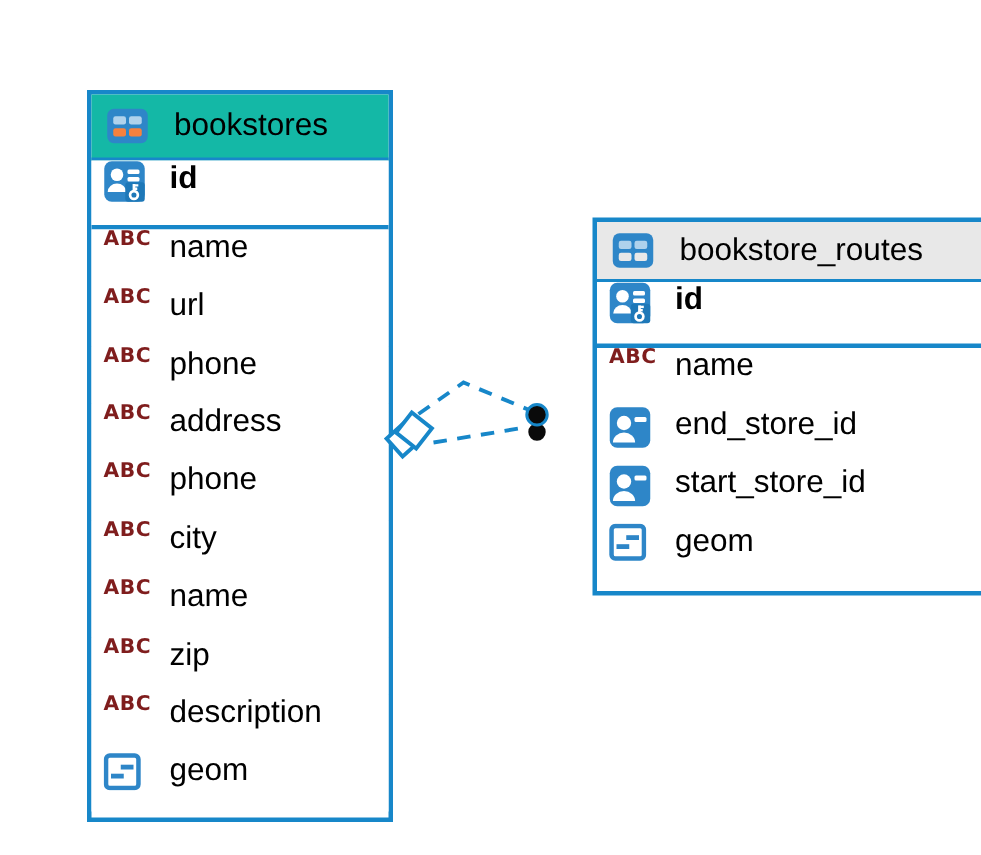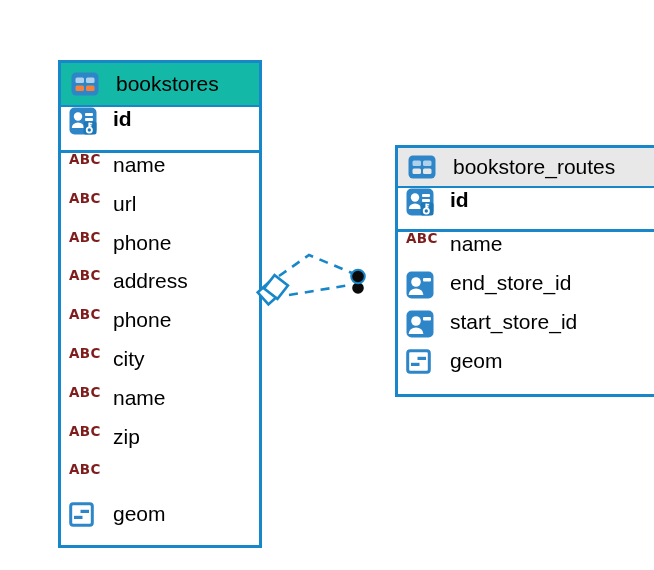--- a/index.html
+++ b/index.html
@@ -121,20 +121,21 @@
         <div class="row">
           <span class="icon-slot">
             <span class="abc">ABC</span>
           </span>
           <span class="col-label">zip</span>
         </div>
         <div class="row">
           <span class="icon-slot">
             <span class="abc">ABC</span>
           </span>
+          <span class="col-label">description</span>
         </div>
         <div class="row">
           <span class="icon-slot">
     <svg width="25" height="25" viewBox="0 0 25 25">
       <rect x="1.7" y="1.7" width="21.6" height="21.6" rx="2.5" fill="#fff" stroke="#2E86C8" stroke-width="3"></rect>
       <rect x="11.5" y="7.8" width="8.5" height="3.2" fill="#2E86C8"></rect>
       <rect x="5" y="13.8" width="8.5" height="3.2" fill="#2E86C8"></rect>
     </svg>
           </span>
           <span class="col-label">geom</span>

